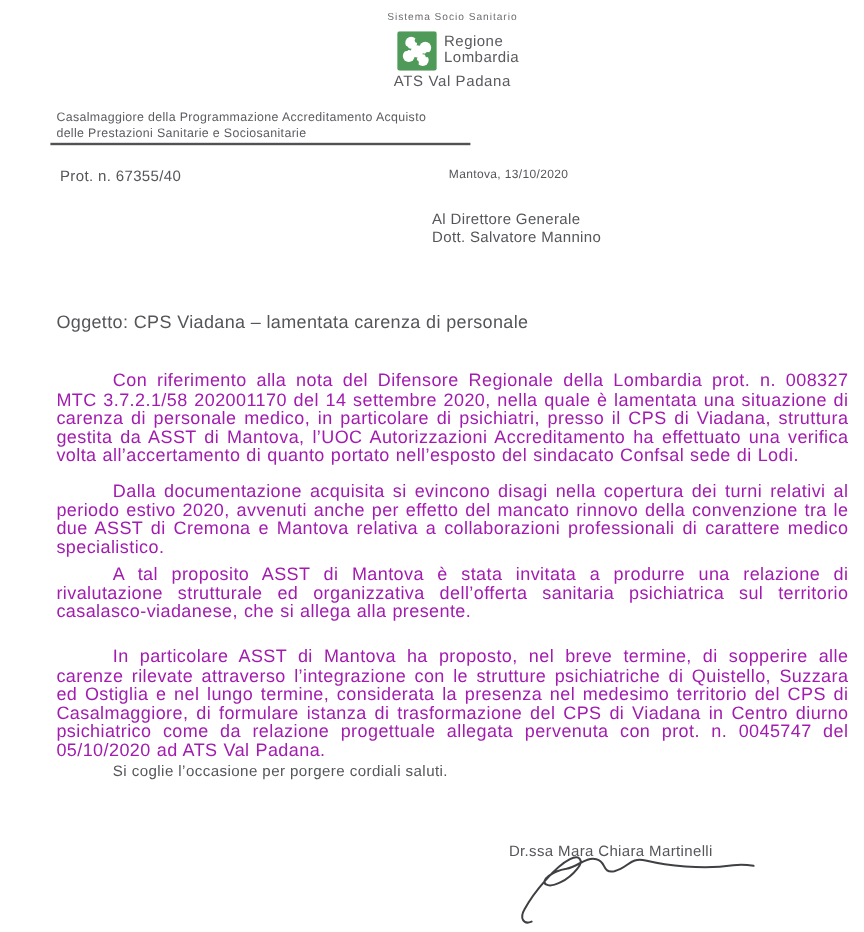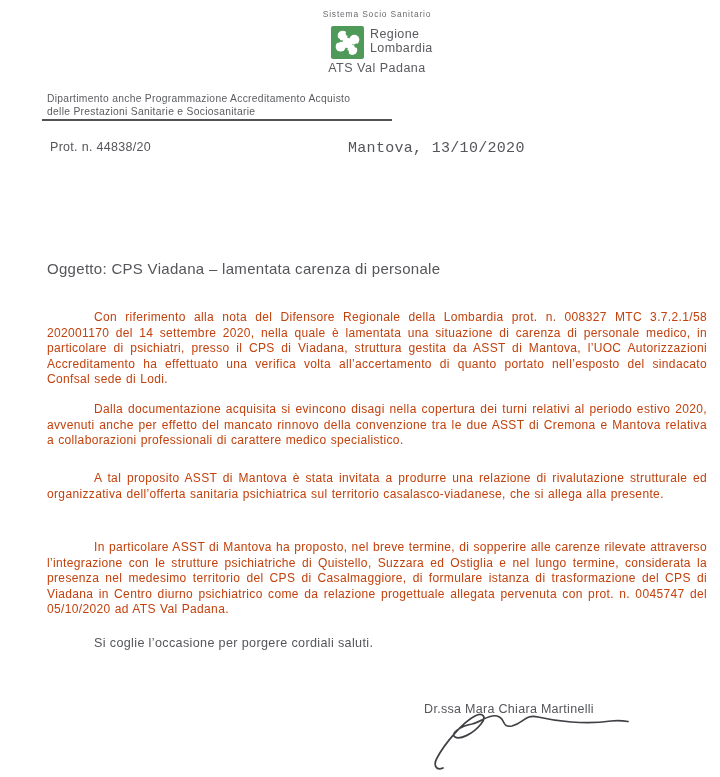--- a/index.html
+++ b/index.html
@@ -54,37 +54,37 @@
     color: #5b5c60;
   }
   .dept-underline {
     top: 119px; left: 25px;
     width: 350px; height: 2px;
     background: #515256;
   }
 
   
   .prot { top: 140px; left: 33px; font-size: 12.5px; }
-  .place-date { top: 140px; left: 331px; font-size: 15px; font-family: Liberation Mono, monospace; }
+  .place-date { top: 140px; left: 357px; font-size: 10px; }
   .recipient { top: 176px; left: 343px; font-size: 12.5px; line-height: 14.5px; }
 
   
   .subject { top: 260px; left: 30px; font-size: 15px; }
 
   
   .para {
     left: 30px;
     width: 660px;
-    font-size: 12px;
+    font-size: 15px;
     line-height: 15.5px;
     text-align: justify;
     text-indent: 47px;
     letter-spacing: 0.35px;
     word-spacing: 0.5px;
-    color: #c2410c;
+    color: #a21caf;
   }
   .p1 { top: 310px; }
   .p2 { top: 402px; }
   .p3 { top: 471px; }
   .p4 { top: 540px; }
   .closing {
     top: 636px; left: 30px; width: 660px;
     font-size: 12.6px;
     text-indent: 47px;
     letter-spacing: 0.35px;
@@ -122,28 +122,32 @@
   </div>
 
   <div class="abs logo-text">
     <div>Regione</div>
     <div>Lombardia</div>
   </div>
 
   <div class="abs agency-name">ATS Val Padana</div>
 
   <div class="abs dept">
-    <div>Dipartimento anche Programmazione Accreditamento Acquisto</div>
+    <div>Casalmaggiore della Programmazione Accreditamento Acquisto</div>
     <div>delle Prestazioni Sanitarie e Sociosanitarie</div>
   </div>
   <div class="abs dept-underline"></div>
 
-  <div class="abs prot">Prot. n. 44838/20</div>
+  <div class="abs prot">Prot. n. 67355/40</div>
   <div class="abs place-date">Mantova, 13/10/2020</div>
 
+  <div class="abs recipient">
+    <div>Al Direttore Generale</div>
+    <div>Dott. Salvatore Mannino</div>
+  </div>
 
   <div class="abs subject">Oggetto: CPS Viadana – lamentata carenza di personale</div>
 
   <p class="abs para p1">Con riferimento alla nota del Difensore Regionale della Lombardia prot. n. 008327 MTC 3.7.2.1/58 202001170 del 14 settembre 2020, nella quale è lamentata una situazione di carenza di personale medico, in particolare di psichiatri, presso il CPS di Viadana, struttura gestita da ASST di Mantova, l’UOC Autorizzazioni Accreditamento ha effettuato una verifica volta all’accertamento di quanto portato nell’esposto del sindacato Confsal sede di Lodi.</p>
   <p class="abs para p2">Dalla documentazione acquisita si evincono disagi nella copertura dei turni relativi al periodo estivo 2020, avvenuti anche per effetto del mancato rinnovo della convenzione tra le due ASST di Cremona e Mantova relativa a collaborazioni professionali di carattere medico specialistico.</p>
   <p class="abs para p3">A tal proposito ASST di Mantova è stata invitata a produrre una relazione di rivalutazione strutturale ed organizzativa dell’offerta sanitaria psichiatrica sul territorio casalasco-viadanese, che si allega alla presente.</p>
   <p class="abs para p4">In particolare ASST di Mantova ha proposto, nel breve termine, di sopperire alle carenze rilevate attraverso l’integrazione con le strutture psichiatriche di Quistello, Suzzara ed Ostiglia e nel lungo termine, considerata la presenza nel medesimo territorio del CPS di Casalmaggiore, di formulare istanza di trasformazione del CPS di Viadana in Centro diurno psichiatrico come da relazione progettuale allegata pervenuta con prot. n. 0045747 del 05/10/2020 ad ATS Val Padana.</p>
 
   <p class="abs closing">Si coglie l’occasione per porgere cordiali saluti.</p>
 

